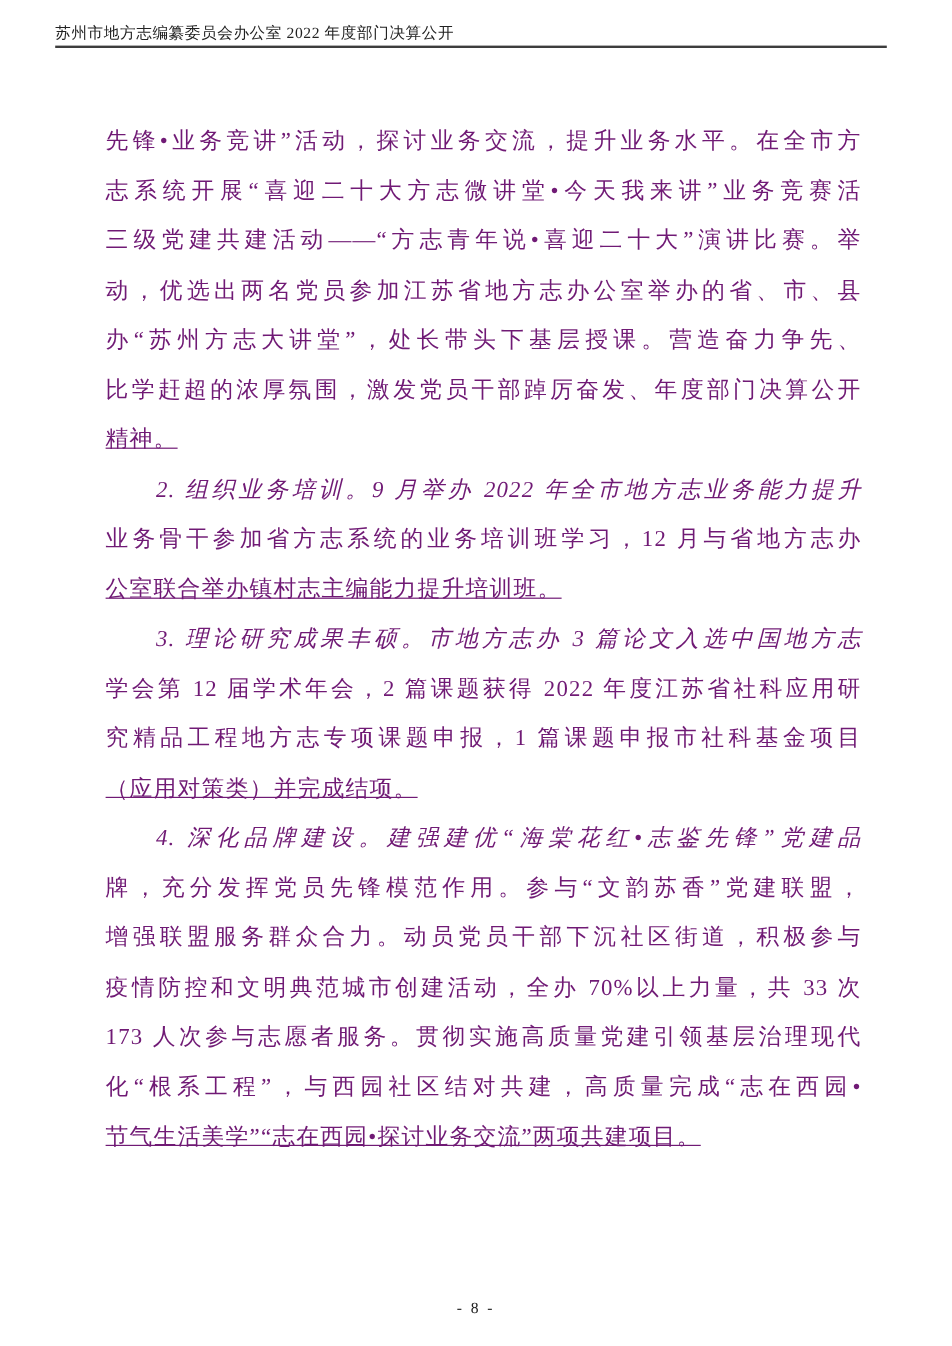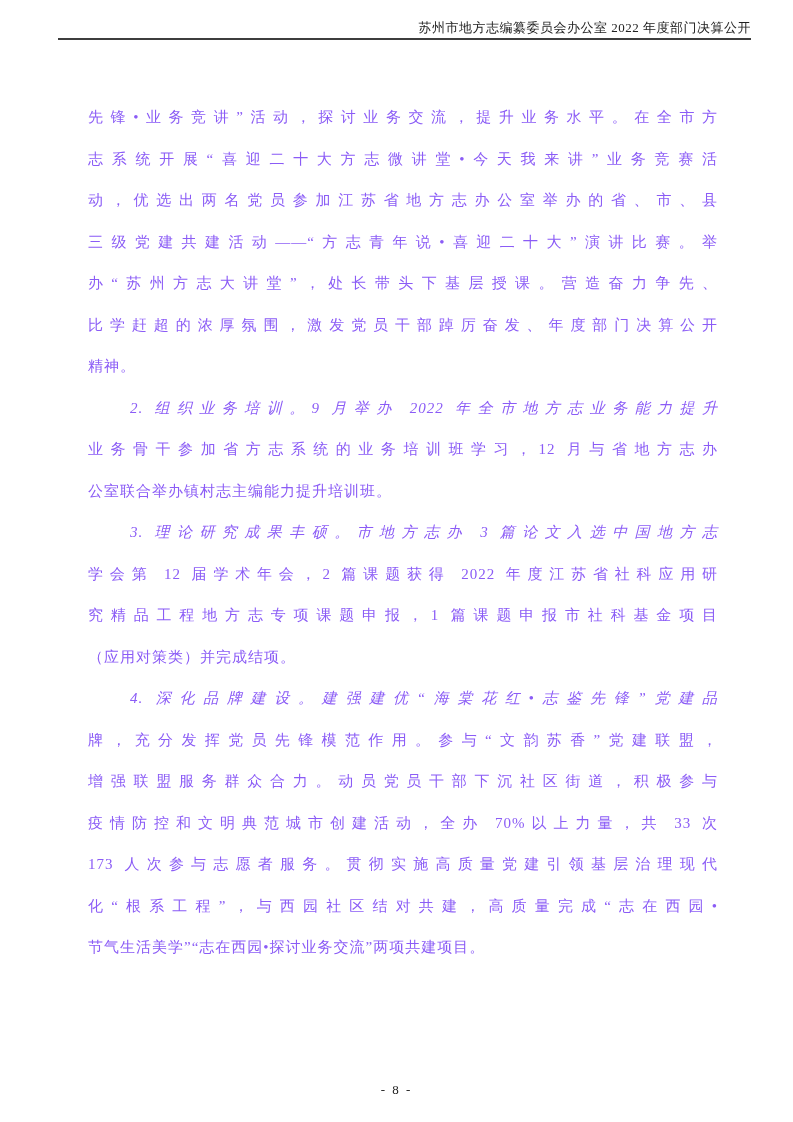--- a/index.html
+++ b/index.html
@@ -7,50 +7,50 @@
     position: relative;
     width: 793px;
     height: 1122px;
     background: #ffffff;
     font-family: "Liberation Serif", "DejaVu Serif", serif;
     color: #1c1c1c;
     overflow: hidden;
   }
   .hdr {
     position: absolute;
-    left: 58px;
+    left: 46px;
     top: 20px;
     width: 693px;
     font-size: 13px;
     line-height: 15px;
     letter-spacing: 0.5px;
     color: #222222;
     border-bottom: 2px solid #3d3d3d;
     padding-bottom: 3px;
-    text-align: right;
   }
   .content {
     position: absolute;
     left: 88px;
     top: 97px;
     width: 630px;
   }
   .ln {
     height: 41.5px;
     line-height: 41.5px;
-    font-size: 15px;
+    font-size: 19px;
     letter-spacing: 1px;
     white-space: nowrap;
     text-align: justify;
     text-align-last: justify;
-    color: #8b5cf6;
+    color: #701a75;
   }
   .ln.end {
     text-align-last: left;
     white-space: normal;
+    text-decoration: underline;
   }
   .ln.ind { text-indent: 42px; font-style: italic; }
   .ftr {
     position: absolute;
     left: 0;
     top: 1082px;
     width: 100%;
     text-align: center;
     font-size: 13px;
     letter-spacing: 2px;
@@ -62,22 +62,22 @@
 
 <div class="page">
 
   <div class="hdr">
     <span>苏州市地方志编纂委员会办公室 2022 年度部门决算公开</span>
   </div>
 
   <div class="content">
     <div class="ln">先锋•业务竞讲”活动，探讨业务交流，提升业务水平。在全市方</div>
     <div class="ln">志系统开展“喜迎二十大方志微讲堂•今天我来讲”业务竞赛活</div>
+    <div class="ln">三级党建共建活动——“方志青年说•喜迎二十大”演讲比赛。举</div>
     <div class="ln">动，优选出两名党员参加江苏省地方志办公室举办的省、市、县</div>
-    <div class="ln">三级党建共建活动——“方志青年说•喜迎二十大”演讲比赛。举</div>
     <div class="ln">办“苏州方志大讲堂”，处长带头下基层授课。营造奋力争先、</div>
     <div class="ln">比学赶超的浓厚氛围，激发党员干部踔厉奋发、年度部门决算公开</div>
     <div class="ln end">精神。</div>
     <div class="ln ind">2. 组织业务培训。9 月举办 2022 年全市地方志业务能力提升</div>
     <div class="ln">业务骨干参加省方志系统的业务培训班学习，12 月与省地方志办</div>
     <div class="ln end">公室联合举办镇村志主编能力提升培训班。</div>
     <div class="ln ind">3. 理论研究成果丰硕。市地方志办 3 篇论文入选中国地方志</div>
     <div class="ln">学会第 12 届学术年会，2 篇课题获得 2022 年度江苏省社科应用研</div>
     <div class="ln">究精品工程地方志专项课题申报，1 篇课题申报市社科基金项目</div>
     <div class="ln end">（应用对策类）并完成结项。</div>

